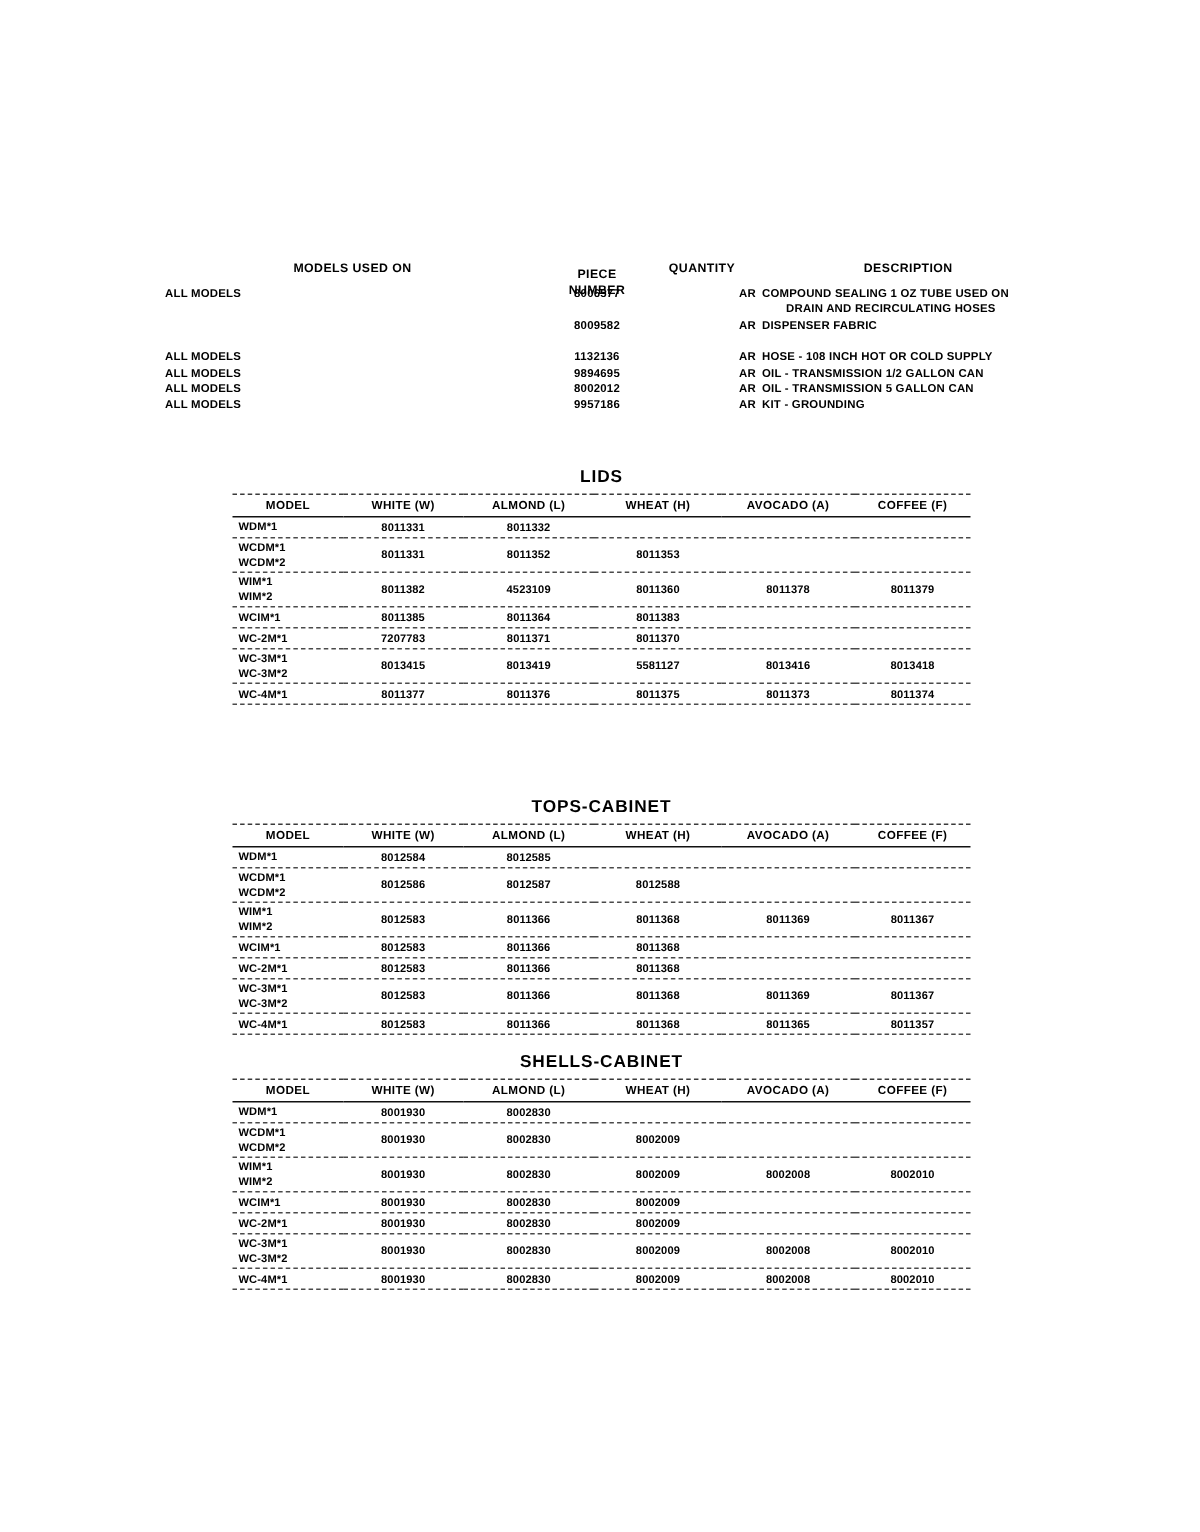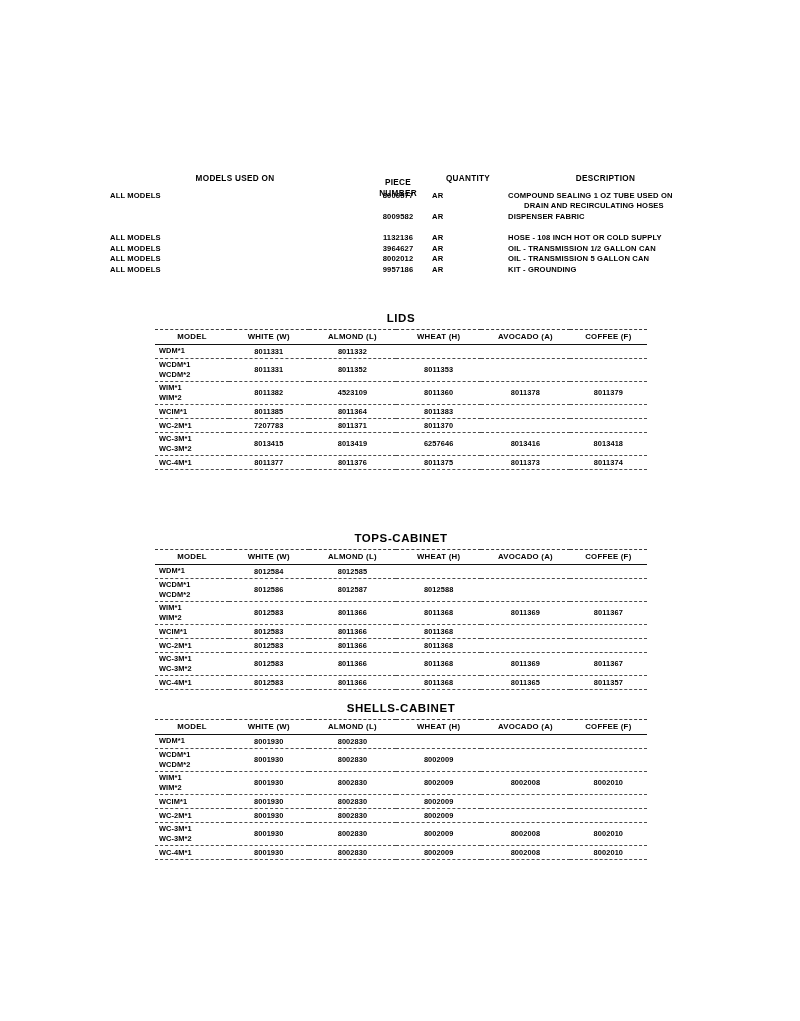--- a/index.html
+++ b/index.html
@@ -68,21 +68,21 @@
     line-height: 10.2px;
   }
   .pl-row .c-models {
     position: absolute; left: 0; top: 0; width: 248px;
   }
   .pl-row .c-models .cont { padding-left: 14px; }
   .pl-row .c-piece {
     position: absolute; left: 252px; top: 0; width: 72px; text-align: center;
   }
   .pl-row .c-qty {
-    position: absolute; left: 322px; top: 0; width: 72px; text-align: left;
+    position: absolute; left: 322px; top: 0; width: 72px; text-align: right;
   }
   .pl-row .c-desc {
     position: absolute; left: 398px; top: 0; width: 230px;
   }
   .pl-row .c-desc .cont { padding-left: 16px; }
 
   
   .ctable {
     position: absolute;
     left: 155px;
@@ -176,21 +176,21 @@
           <div class="c-piece">1132136</div>
           <div class="c-qty">AR</div>
           <div class="c-desc">
             <div>HOSE - 108 INCH HOT OR COLD SUPPLY</div>
           </div>
         </div>
         <div class="pl-row" style="height: 10.6px;">
           <div class="c-models">
             <div>ALL MODELS</div>
           </div>
-          <div class="c-piece">3964627</div>
+          <div class="c-piece">9894695</div>
           <div class="c-qty">AR</div>
           <div class="c-desc">
             <div>OIL - TRANSMISSION 1/2 GALLON CAN</div>
           </div>
         </div>
         <div class="pl-row" style="height: 10.6px;">
           <div class="c-models">
             <div>ALL MODELS</div>
           </div>
           <div class="c-piece">8002012</div>
@@ -279,21 +279,21 @@
               <td class="col-avo"></td>
               <td class="col-coffee"></td>
             </tr>
             <tr>
               <td class="col-model">
                 <span class="mdl-line">WC-3M*1</span>
                 <span class="mdl-line">WC-3M*2</span>
               </td>
               <td class="col-white">8013415</td>
               <td class="col-almond">8013419</td>
-              <td class="col-wheat">6257646</td>
+              <td class="col-wheat">5581127</td>
               <td class="col-avo">8013416</td>
               <td class="col-coffee">8013418</td>
             </tr>
             <tr>
               <td class="col-model">
                 <span class="mdl-line">WC-4M*1</span>
               </td>
               <td class="col-white">8011377</td>
               <td class="col-almond">8011376</td>
               <td class="col-wheat">8011375</td>

